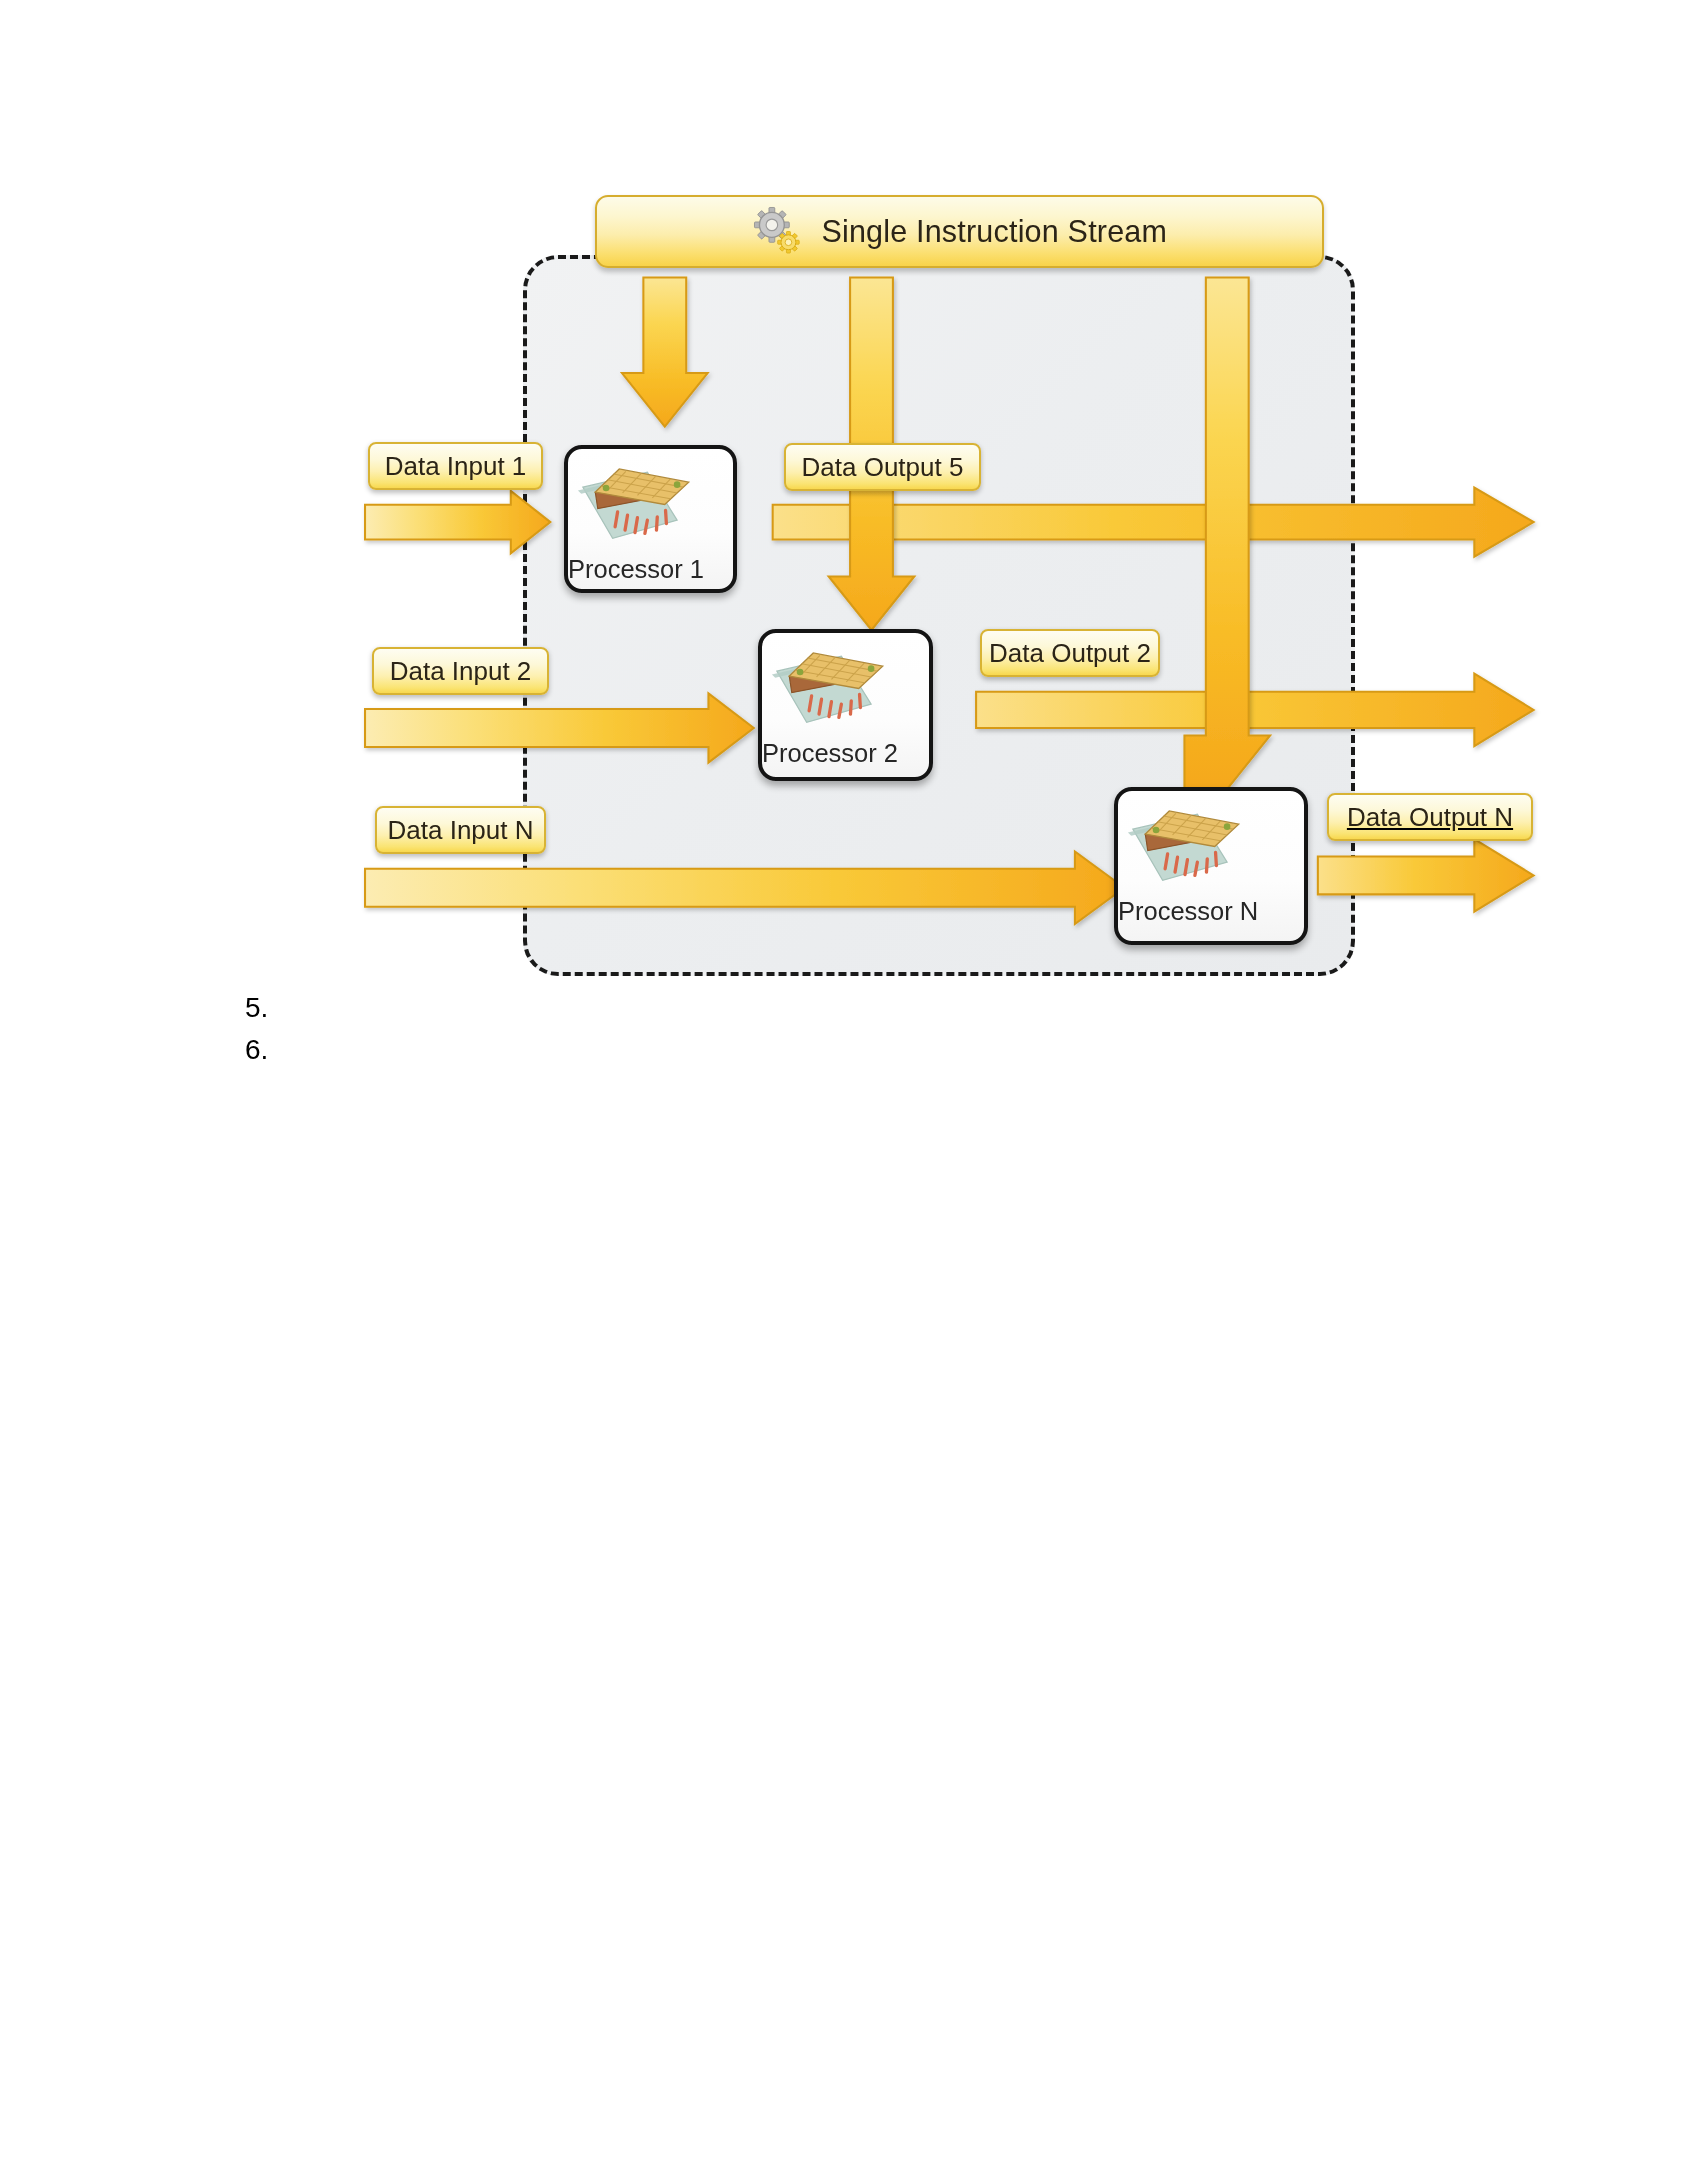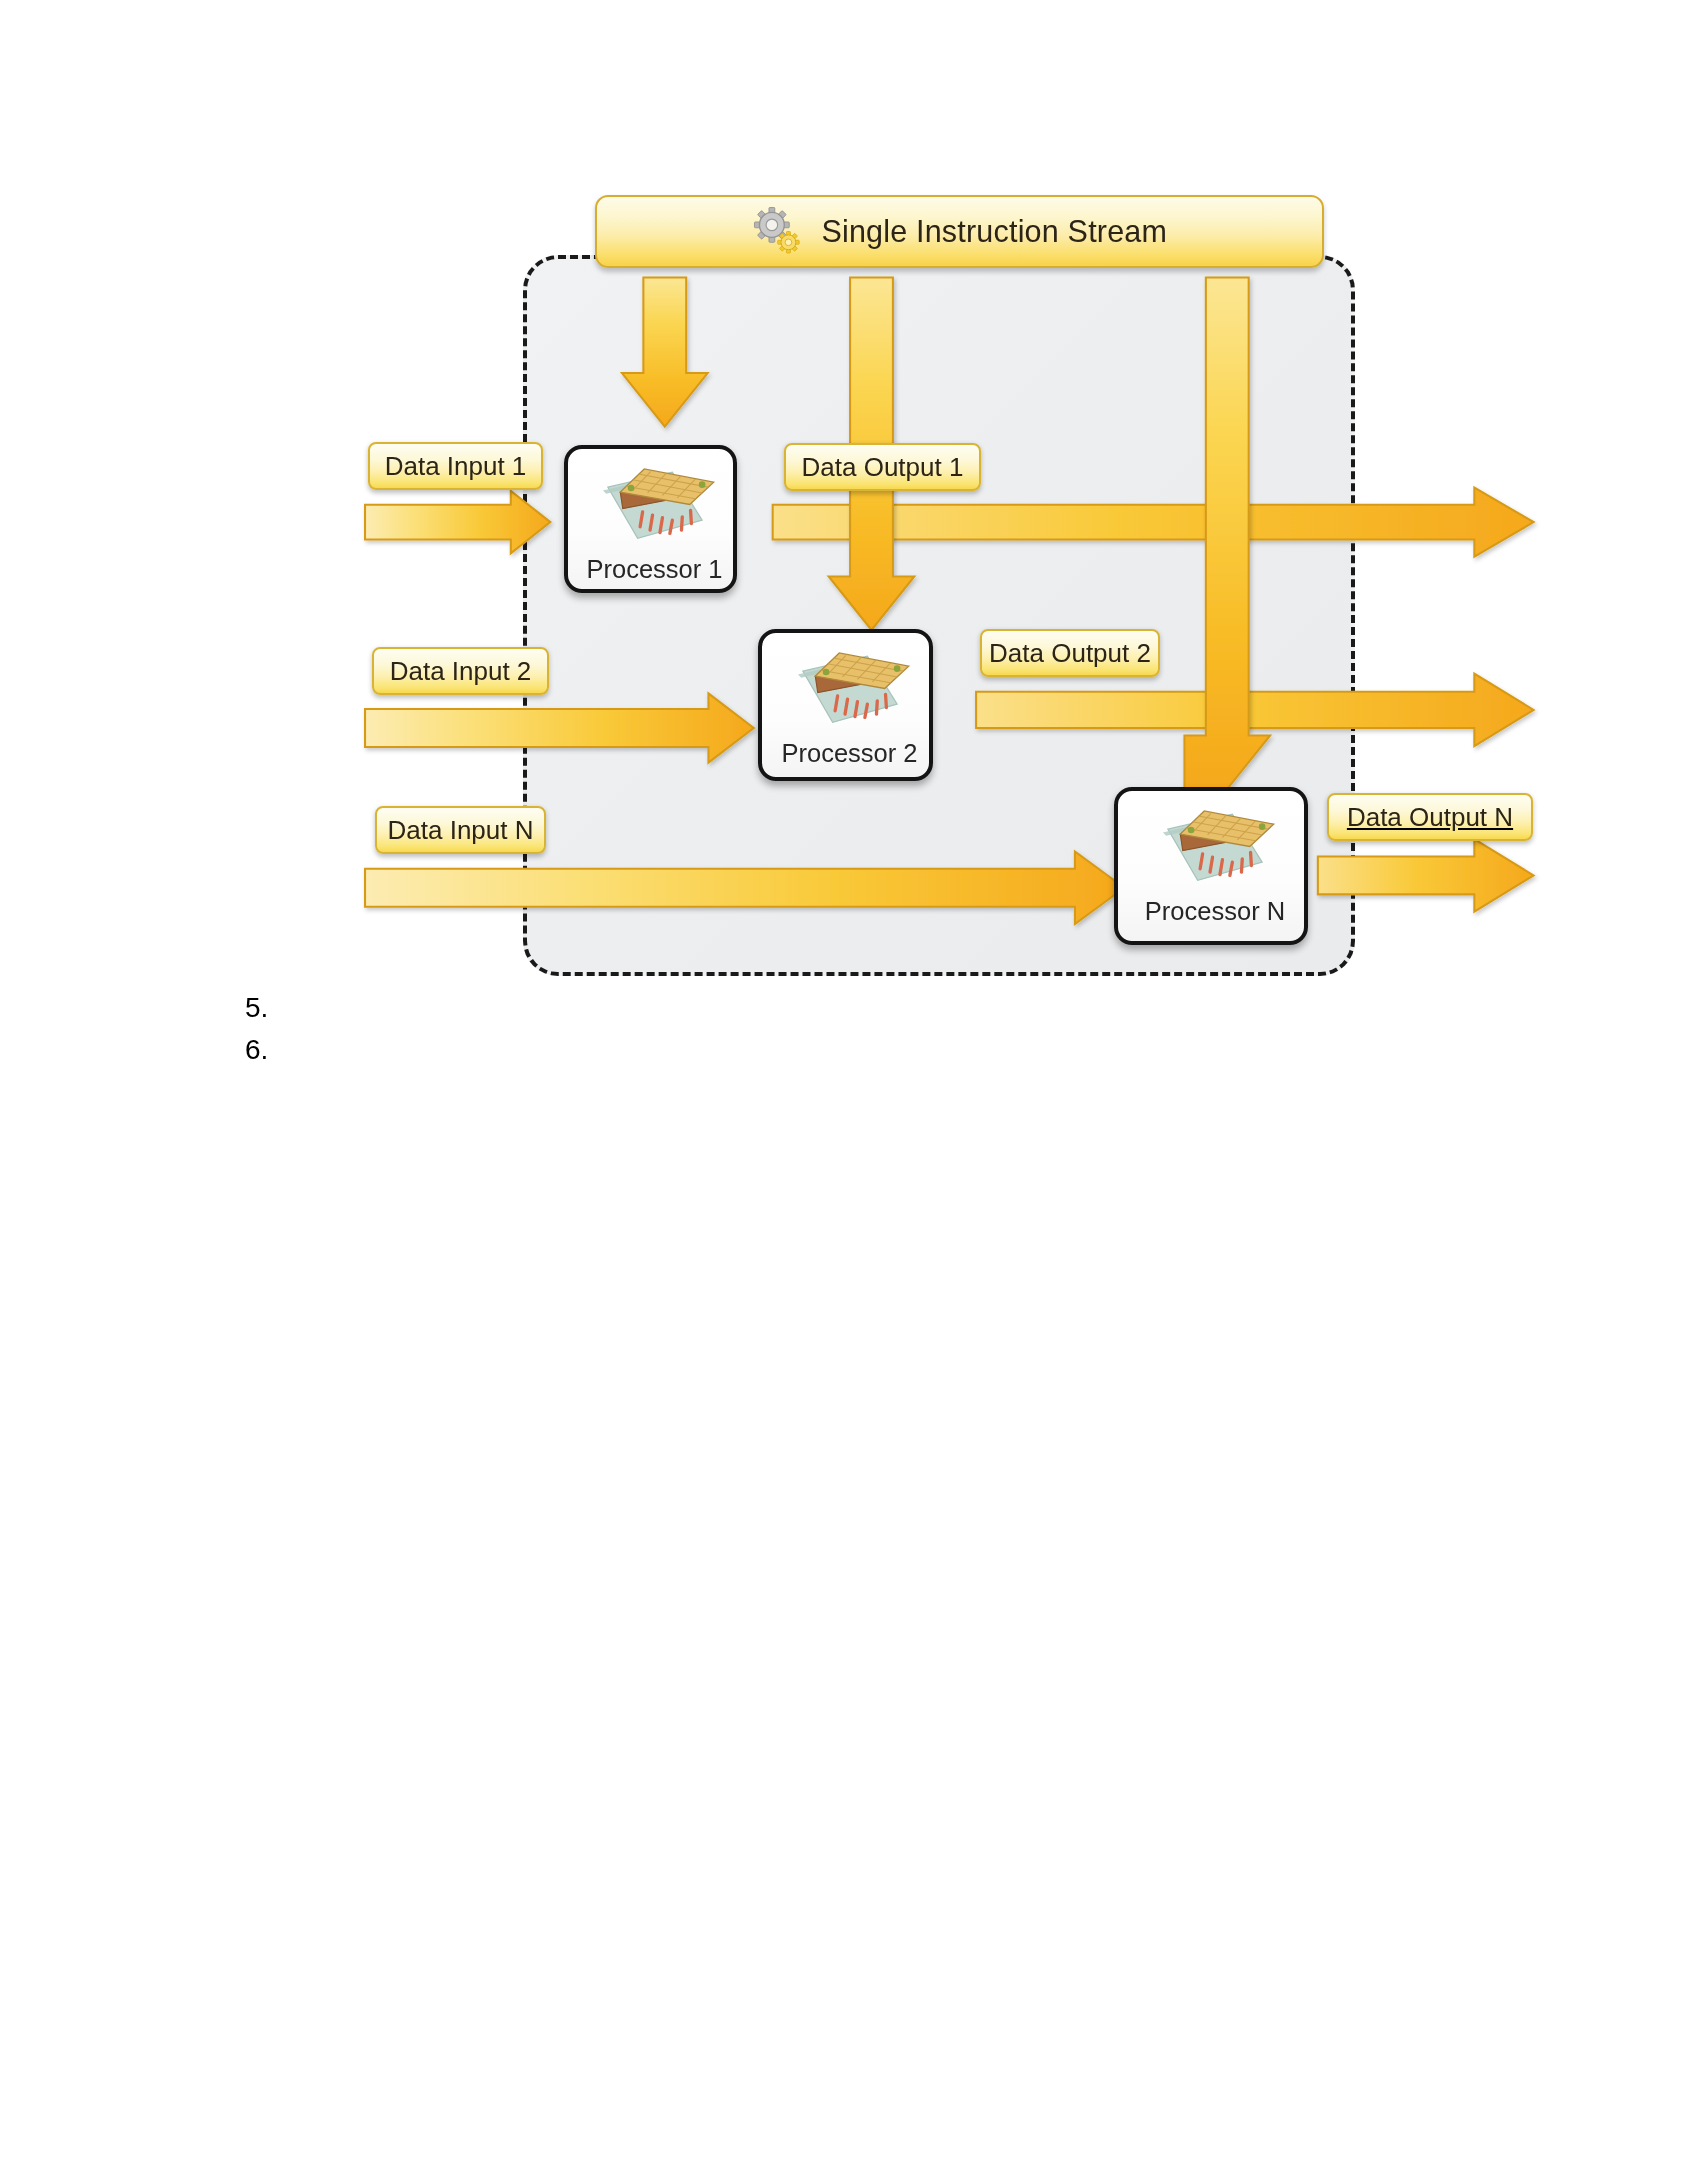--- a/index.html
+++ b/index.html
@@ -89,25 +89,24 @@
   
   .proc {
     position: absolute;
     border: 4.1px solid #141414;
     border-radius: 18px;
     background: linear-gradient(to bottom, #ffffff 0%, #fdfdfd 60%, #f4f4f4 100%);
     box-shadow: 0 4.1px 7.4px rgba(0,0,0,0.3);
     box-sizing: border-box;
     display: flex;
     flex-direction: column;
-    align-items: center;
+    align-items: flex-start;
     justify-content: flex-start;
     z-index: 50;
     overflow: hidden;
-    padding-left: 8px;
   }
   .proc .chip { margin-top: 10px; }
   .proc .proc-label {
     font-size: 25.5px;
     color: #262626;
     margin-top: 1.6px;
     white-space: nowrap;
   }
 
   
@@ -256,21 +255,21 @@
     <span>Data Input 1</span>
   </div>
   <div class="pill" style="left:372px; top:647px; width:177px;">
     <span>Data Input 2</span>
   </div>
   <div class="pill" style="left:375px; top:806px; width:171px;">
     <span>Data Input N</span>
   </div>
 
   <div class="pill" style="left:784px; top:443px; width:197px;">
-    <span>Data Output 1</span>
+    <span>Data Output 5</span>
   </div>
   <div class="pill" style="left:980px; top:629px; width:180px;">
     <span>Data Output 2</span>
   </div>
   <div class="pill" style="left:1327px; top:793px; width:206px;text-decoration:underline;">
     <span>Data Output N</span>
   </div>
 
   <div class="proc" style="left:564px; top:445px; width:173px; height:148px;">
     <span class="chip">

